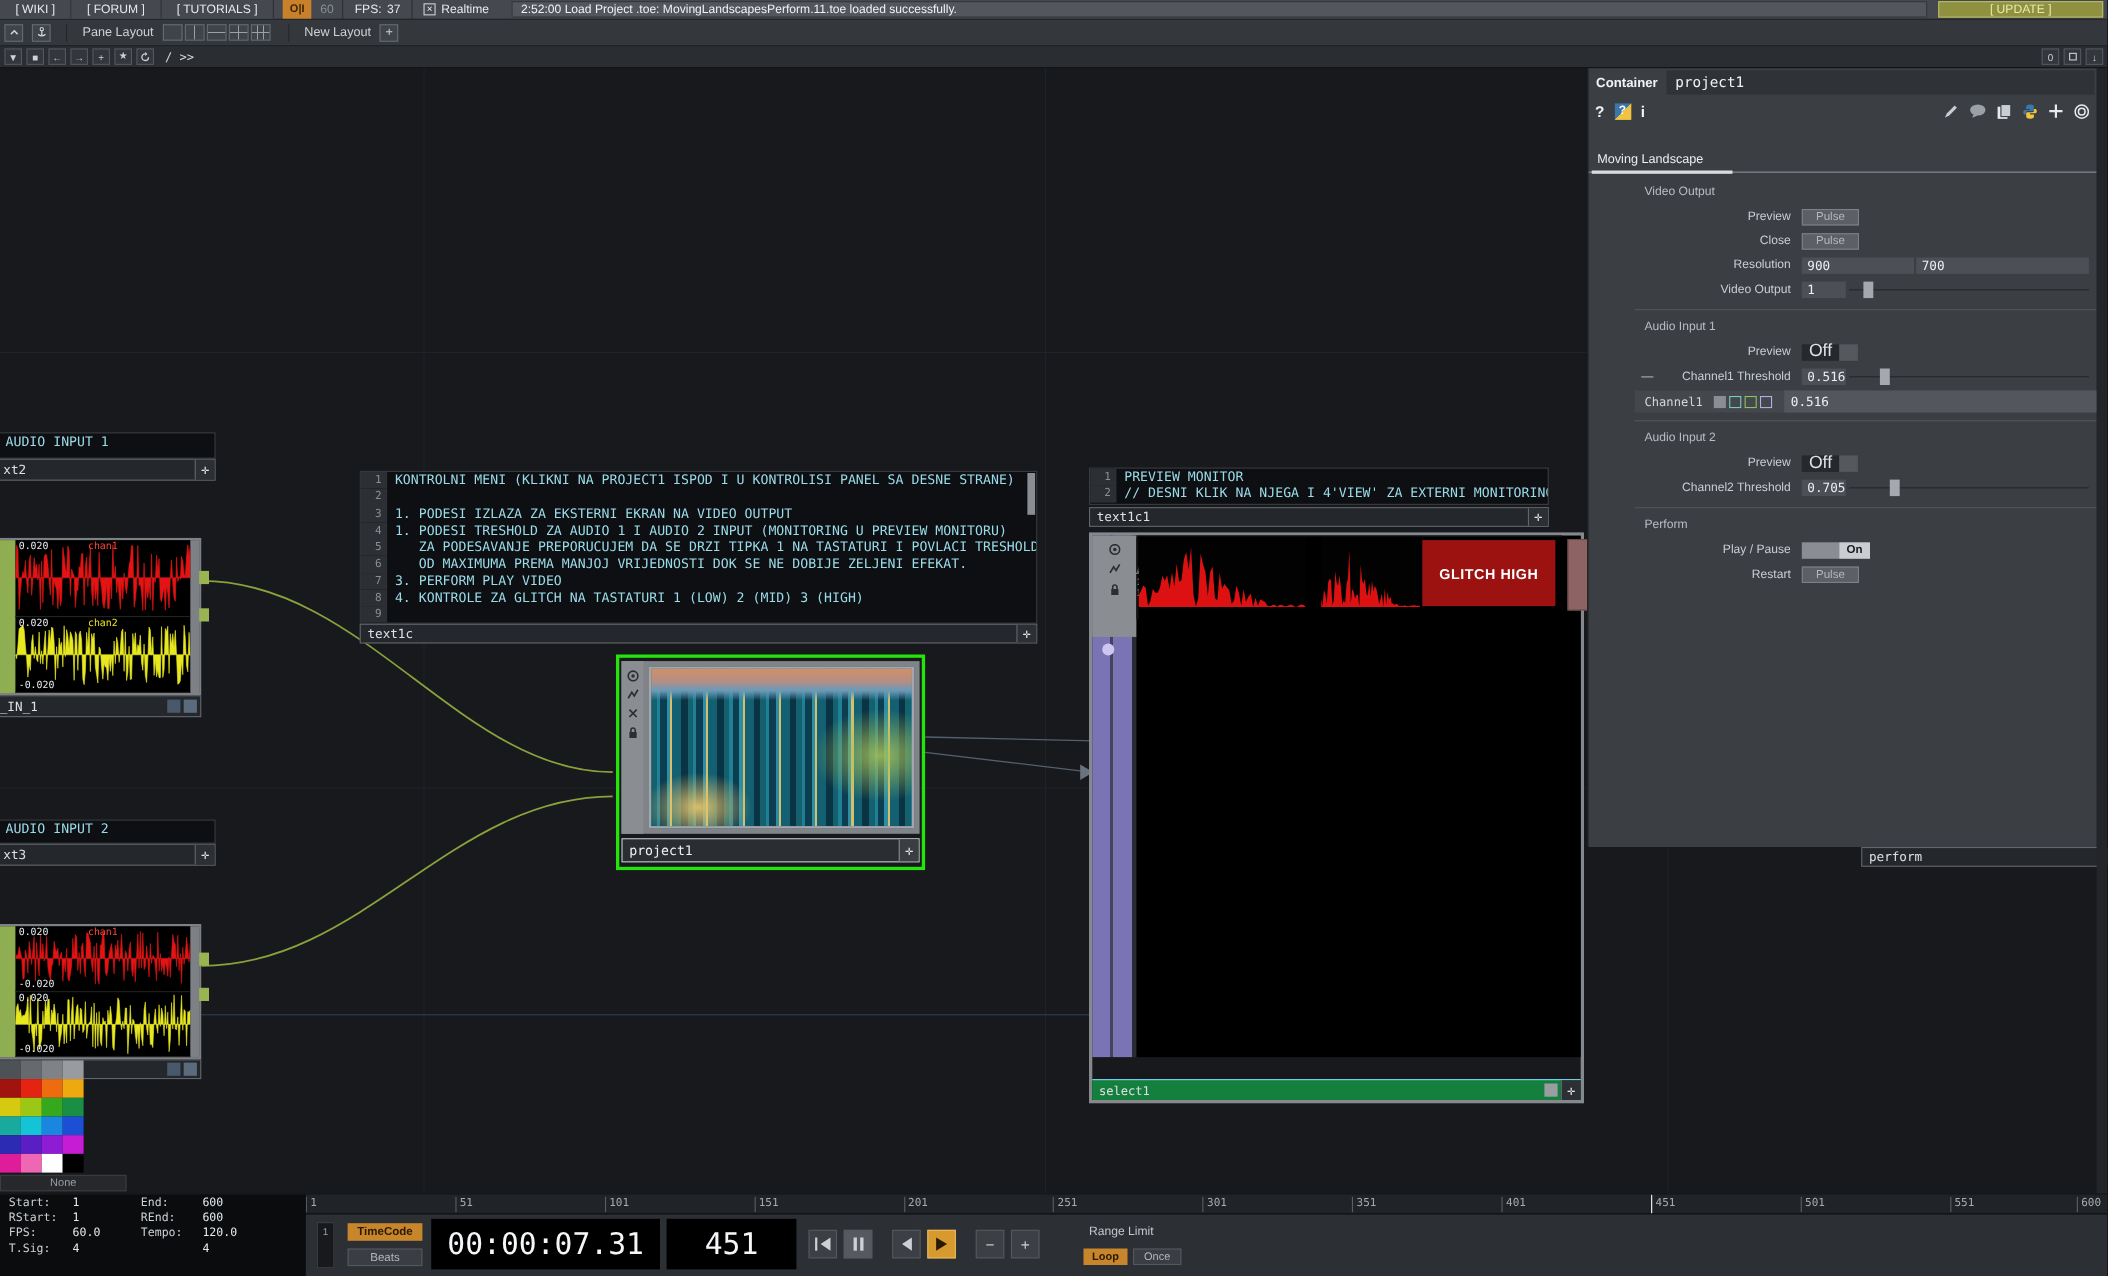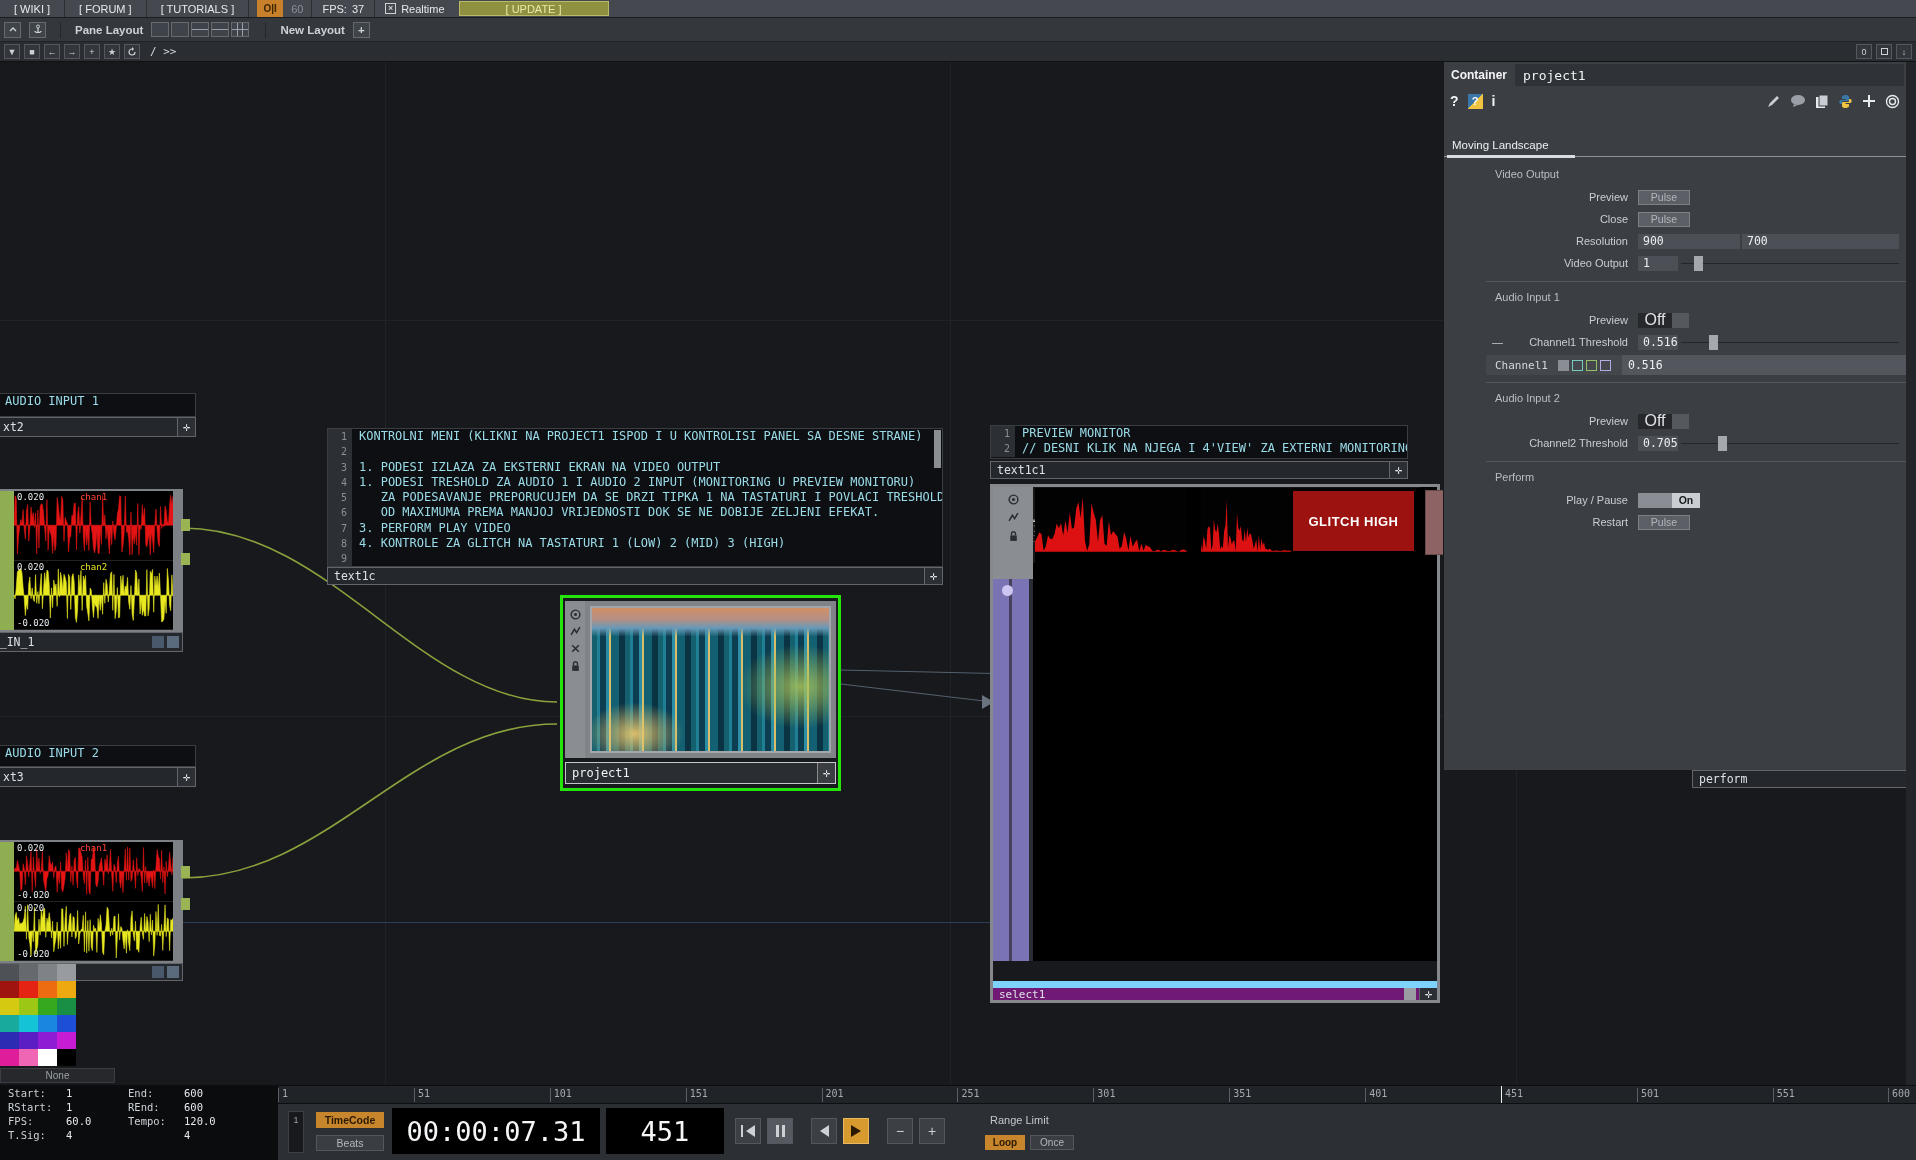--- a/index.html
+++ b/index.html
@@ -15,21 +15,21 @@
   .menu-seg{padding:0 14px;border-right:1px solid #2c2f33;display:flex;align-items:center;background:#45494f;}
   #oi-btn{margin-left:8px;width:26px;background:#c9802a;color:#3c2405;font-weight:bold;font-size:10px;display:flex;align-items:center;justify-content:center;}
   #fps-cap{color:#8a8f95;padding:0 8px;border-right:1px solid #2c2f33;display:flex;align-items:center;}
   #fps-box{padding:0 10px;border-right:1px solid #2c2f33;display:flex;align-items:center;gap:5px;}
   #realtime-box{padding:0 10px;display:flex;align-items:center;gap:5px;}
   #rt-check{width:11px;height:11px;border:1px solid #cdd2d7;font-size:9px;line-height:9px;text-align:center;color:#eef1f4;}
   #status-msg{flex:1;margin:1px 6px 1px 10px;background:#53575d;border:1px solid #33363a;display:flex;align-items:center;padding:0 8px;color:#f0f2f4;white-space:nowrap;overflow:hidden;}
   #update-btn{width:150px;margin:1px 4px;background:#8f9040;border:1px solid #b9ba69;color:#e9eaa8;display:flex;align-items:center;justify-content:center;font-size:11px;}
 
   
-  #layoutbar{position:absolute;left:0;top:18px;width:1916px;height:24px;background:#34383d;border-bottom:1px solid #202226;display:flex;align-items:center;font-size:11.5px;color:#cdd2d7;gap:8px;padding:0 4px;font-weight:bold;}
+  #layoutbar{position:absolute;left:0;top:18px;width:1916px;height:24px;background:#34383d;border-bottom:1px solid #202226;display:flex;align-items:center;font-size:11.5px;color:#cdd2d7;gap:8px;padding:0 4px;}
   .lb-btn{width:17px;height:16px;background:#3f434a;border:1px solid #666b72;display:flex;align-items:center;justify-content:center;}
   .lb-sep{width:1px;height:16px;background:#24262a;margin:0 6px;}
   .pl-btn{width:18px;height:15px;background:#3f434a;border:1px solid #666b72;margin-right:2px;}
   .pl-v{background:linear-gradient(90deg,#3f434a 47%,#9aa0a6 47% 53%,#3f434a 53%);}
   .pl-h{background:linear-gradient(180deg,#3f434a 44%,#9aa0a6 44% 56%,#3f434a 56%);}
   .pl-q{background:linear-gradient(90deg,transparent 47%,#9aa0a6 47% 53%,transparent 53%),linear-gradient(180deg,#3f434a 44%,#9aa0a6 44% 56%,#3f434a 56%);}
   .pl-g{background:linear-gradient(90deg,transparent 30%,#9aa0a6 30% 36%,transparent 36% 64%,#9aa0a6 64% 70%,transparent 70%),linear-gradient(180deg,#3f434a 44%,#9aa0a6 44% 56%,#3f434a 56%);}
 
   
   #pathbar{position:absolute;left:0;top:42px;width:1916px;height:20px;background:#2a2d31;border-bottom:1px solid #101214;display:flex;align-items:center;gap:4px;padding:0 4px;font-size:11px;color:#b9bec4;}
@@ -90,21 +90,21 @@
   .scat{flex:1;position:relative;border-right:1px solid #161616;
         background:linear-gradient(90deg,transparent 49.6%,#141414 49.6% 50.4%,transparent 50.4%),linear-gradient(180deg,transparent 48%,#141414 48% 52%,transparent 52%);}
   .scat svg{position:absolute;inset:0;width:100%;height:100%;}
   .scat .slab{position:absolute;left:0;right:0;top:26px;text-align:center;font-family:"DejaVu Sans Mono",monospace;font-size:8px;line-height:10px;color:#e8e8e8;}
   #sel-spec{height:67px;flex:none;display:flex;background:#000;border-top:1px solid #141414;}
   .spec{position:relative;background:#020202;}
   .spec svg{position:absolute;inset:0;width:100%;height:100%;}
   #glitch-box{width:121px;margin:3px 6px 3px 2px;background:#9b1210;color:#fff;font-weight:bold;font-size:13px;display:flex;align-items:center;justify-content:center;letter-spacing:.5px;flex:none;}
   #sel-trig{height:71px;flex:none;position:relative;background:#000;border-top:1px solid #141414;}
   .trigbox{position:absolute;top:2px;bottom:3px;background:#8d6363;border:1px solid #6b4a4a;display:flex;align-items:center;justify-content:center;font-size:8px;font-weight:bold;color:#2b1b1b;letter-spacing:.5px;}
-  #sel-bar{height:19px;flex:none;background:#701a75;border-top:7px solid #7dd3fc;display:flex;align-items:center;font-family:"DejaVu Sans Mono",monospace;font-size:11px;color:#dde1e5;margin-top:20px;}
+  #sel-bar{height:19px;flex:none;background:#15803d;border-top:1px solid #7dd3fc;display:flex;align-items:center;font-family:"DejaVu Sans Mono",monospace;font-size:11px;color:#dde1e5;margin-top:20px;}
   #sel-bar .nm{flex:1;padding-left:6px;}
 
   
   #palette{position:absolute;left:0;top:902px;}
   .pal-row{display:flex;}
   .pal-cell{width:19px;height:17px;}
   #pal-none{position:absolute;left:0;top:1006px;width:115px;height:15px;background:#26282c;border:1px solid #3a3d42;color:#9aa0a6;font-size:10px;display:flex;align-items:center;justify-content:center;}
 
   
   #panel{position:absolute;left:1443px;top:62px;width:463px;height:708px;background:#3b3e43;border-left:1px solid #17181b;font-size:11px;overflow:hidden;}
@@ -182,20 +182,21 @@
     <span id="oi-btn">O|I</span>
     <span id="fps-cap">60</span>
     <span id="fps-box">
       <span>FPS:</span>
       <span>37</span>
     </span>
     <span id="realtime-box">
       <span id="rt-check">×</span>
       <span>Realtime</span>
     </span>
+    <span id="status-msg">2:52:00 Load Project .toe: MovingLandscapesPerform.11.toe loaded successfully.</span>
     <span id="update-btn">[ UPDATE ]</span>
   </div>
 
   <div id="layoutbar">
     <span class="lb-btn">
       <svg class="icon" width="10" height="10" viewBox="0 0 10 10">
           <path d="M2 6 L5 3 L8 6" stroke="#cdd2d7" fill="none" stroke-width="1.4"></path>
         </svg>
     </span>
     <span class="lb-btn">

